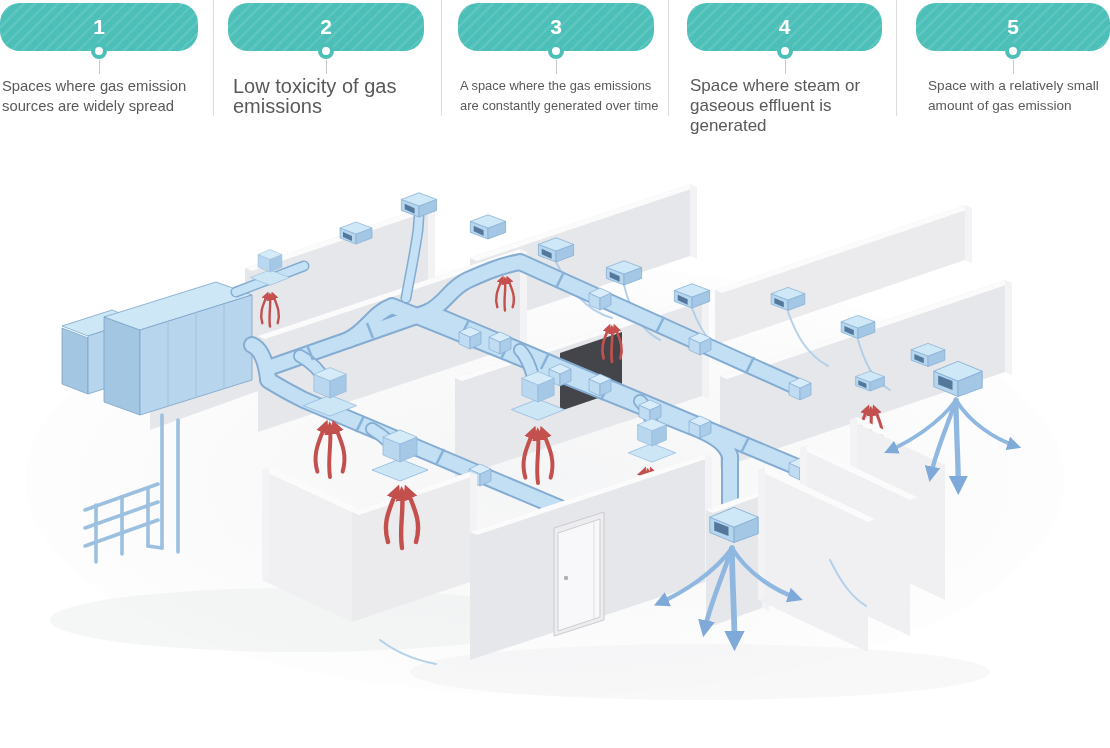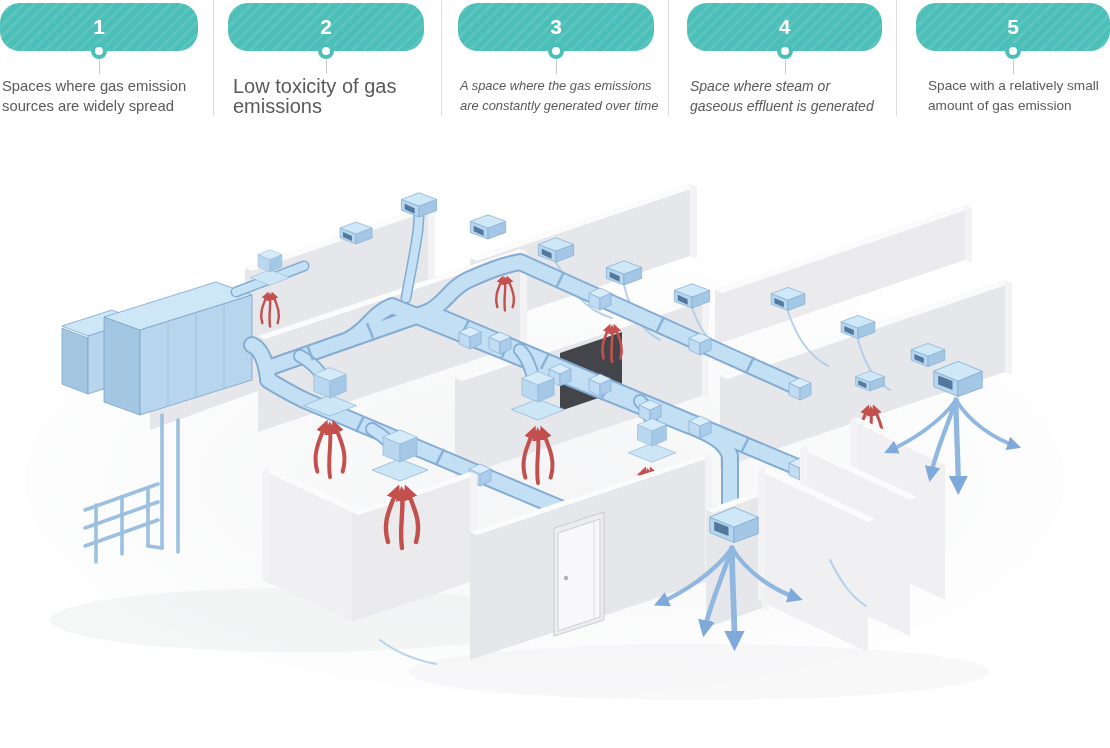--- a/index.html
+++ b/index.html
@@ -23,22 +23,22 @@
     position:absolute;top:43px;left:50%;margin-left:-8px;width:8px;height:8px;
     background:#fff;border:4px solid var(--accent,#4CC0B8);border-radius:50%;z-index:2;
   }
   .stem{position:absolute;top:60px;left:50%;width:1px;height:14px;background:#C9C9C9;}
   .desc{
     position:absolute;top:76px;left:8px;right:2px;
     font-size:14.5px;line-height:20px;color:#58595B;
   }
   .step-1 .desc{left:2px;font-size:14.8px;}
   .step-2 .desc{left:5px;font-size:20px;}
-  .step-3 .desc{left:2px;font-size:12.9px;right:-8px;font-style:italic;}
-  .step-4 .desc{left:3px;font-size:14px;font-style:italic;}
+  .step-3 .desc{left:2px;font-size:12.9px;right:-8px;}
+  .step-4 .desc{left:3px;font-size:17px;}
   .step-5 .desc{left:12px;font-size:13.6px;right:-4px;}
   .divider{position:absolute;top:0;width:1px;height:116px;background:#DCDCDC;}
   .d1{left:213px}.d2{left:441px}.d3{left:668px}.d4{left:896px}
 
   
   .scene{position:absolute;top:150px;left:0;width:1110px;height:598px;}
   .wallA{fill:#E6E7EA;}
   .wallA2{fill:#EBEBEE;}
   .wallB{fill:#F0F0F3;}
   .walltop{fill:#FBFBFC;}

